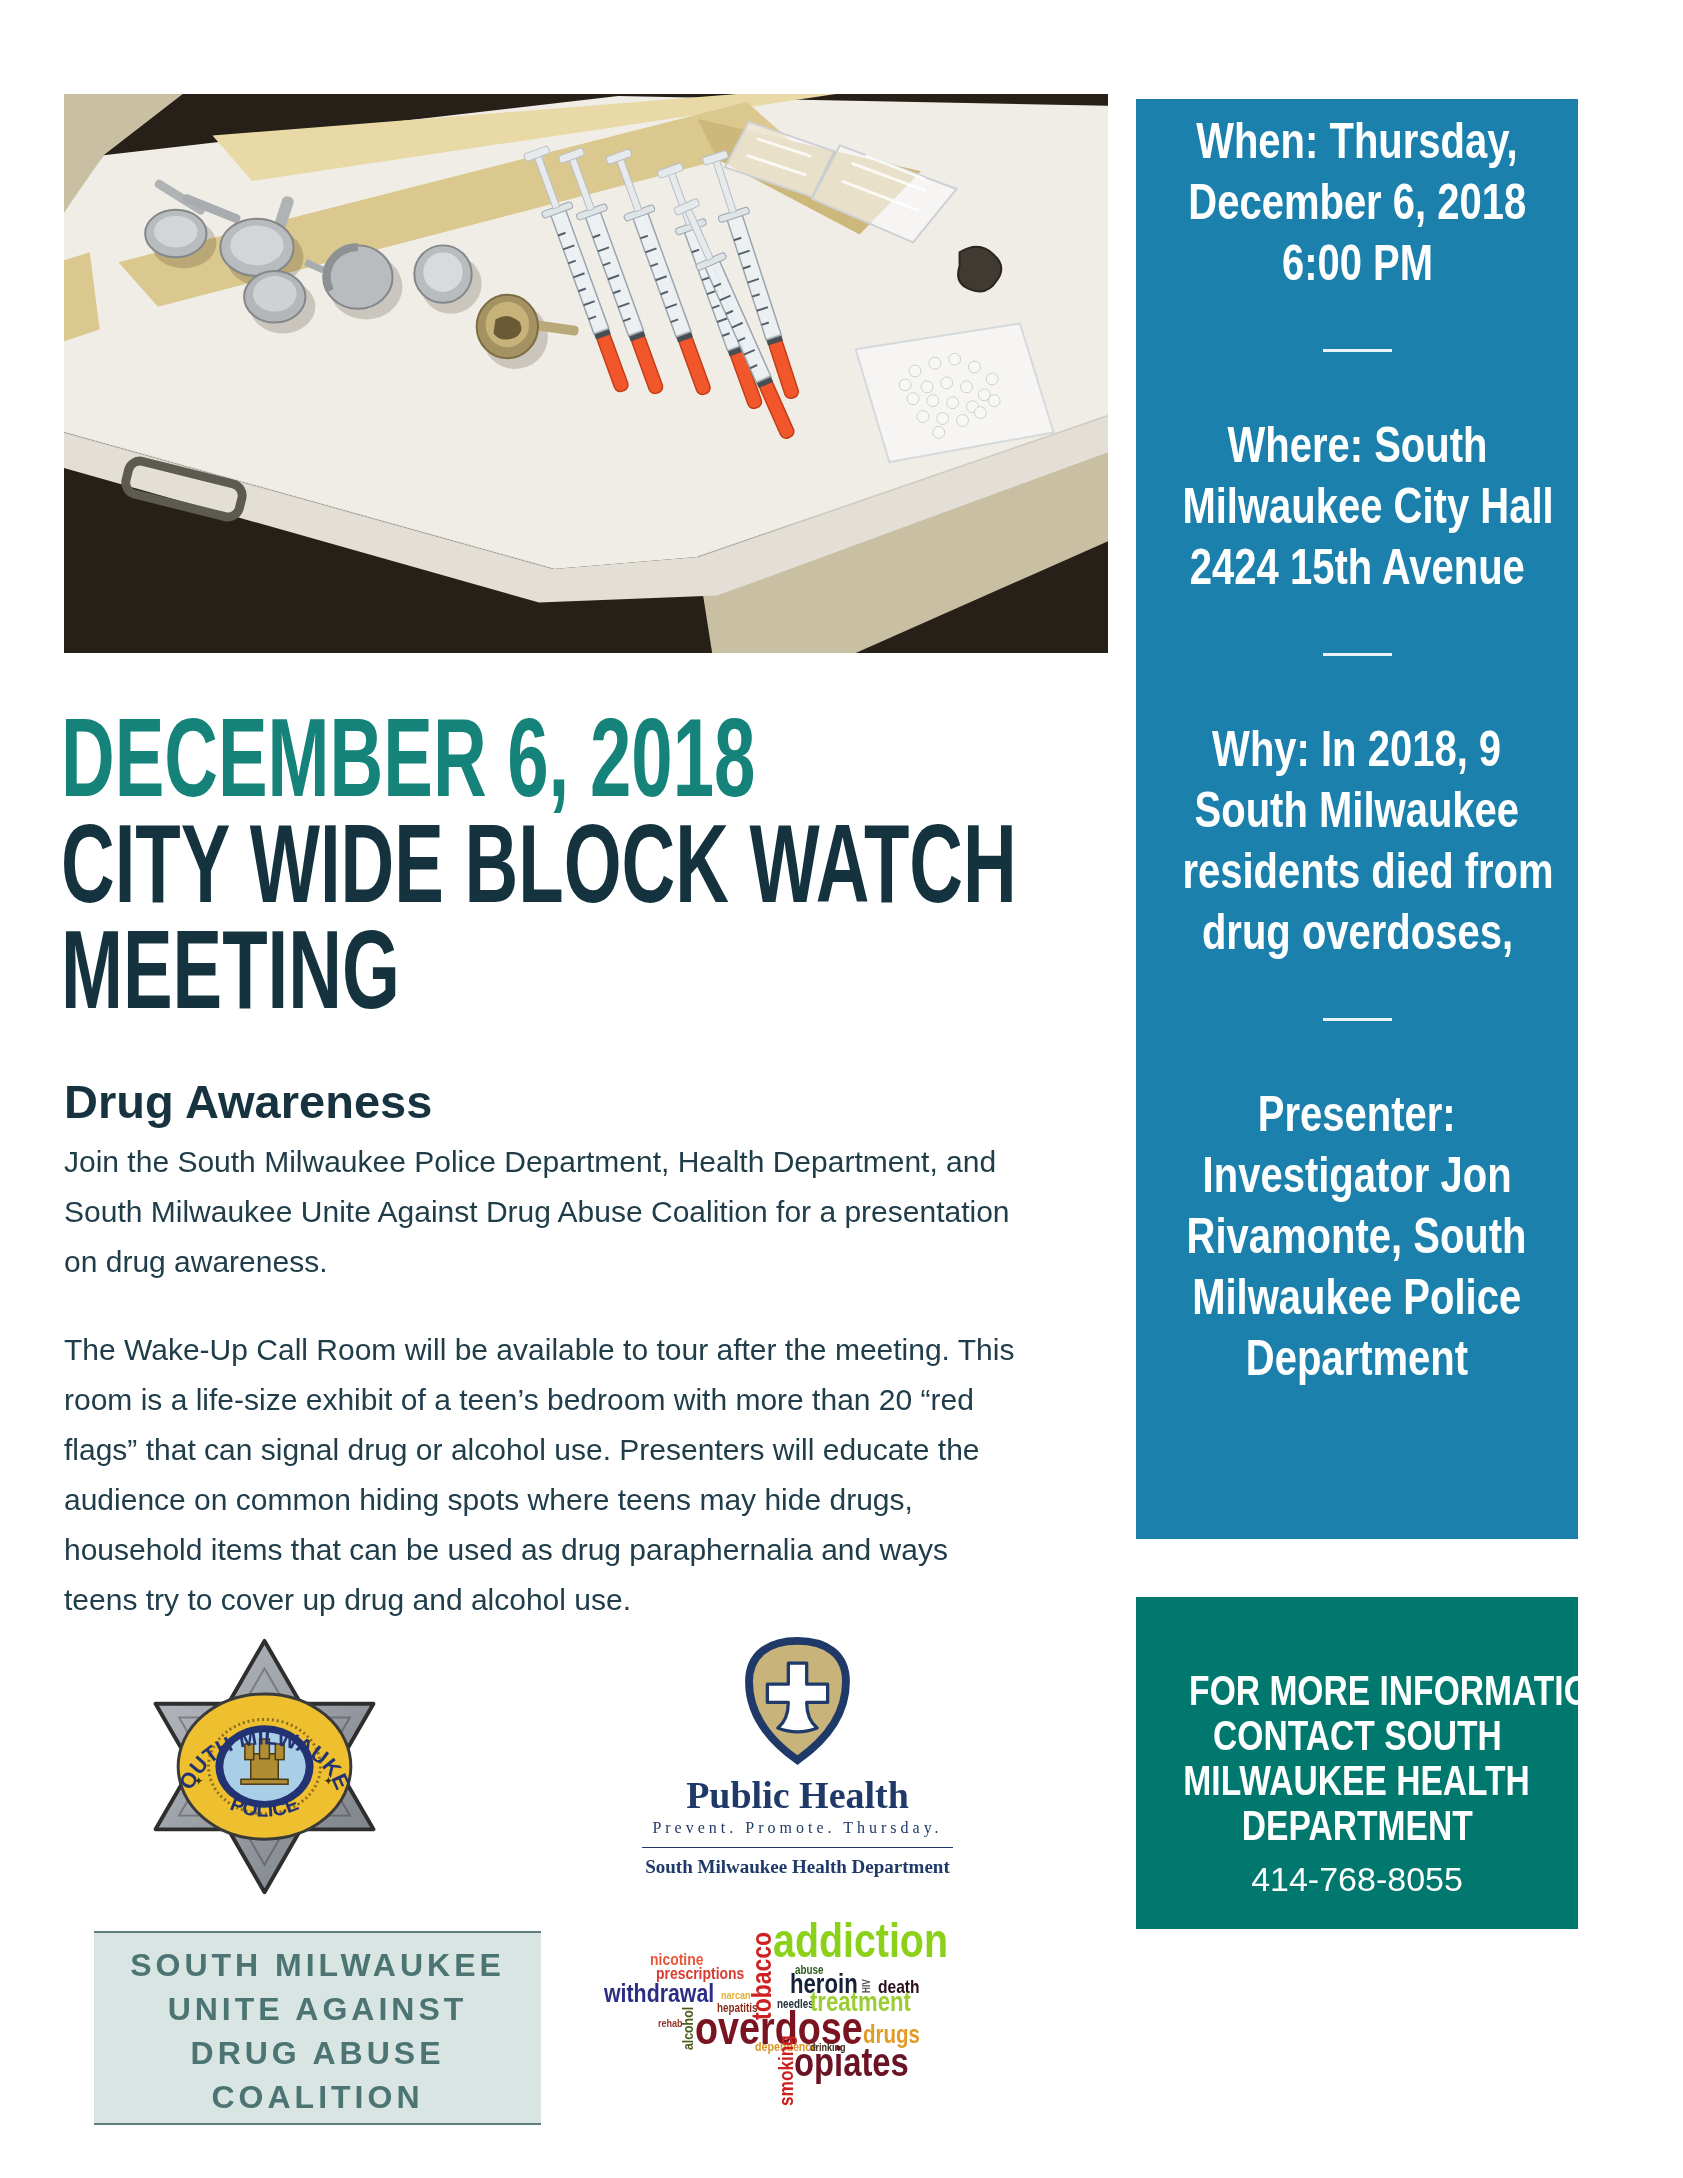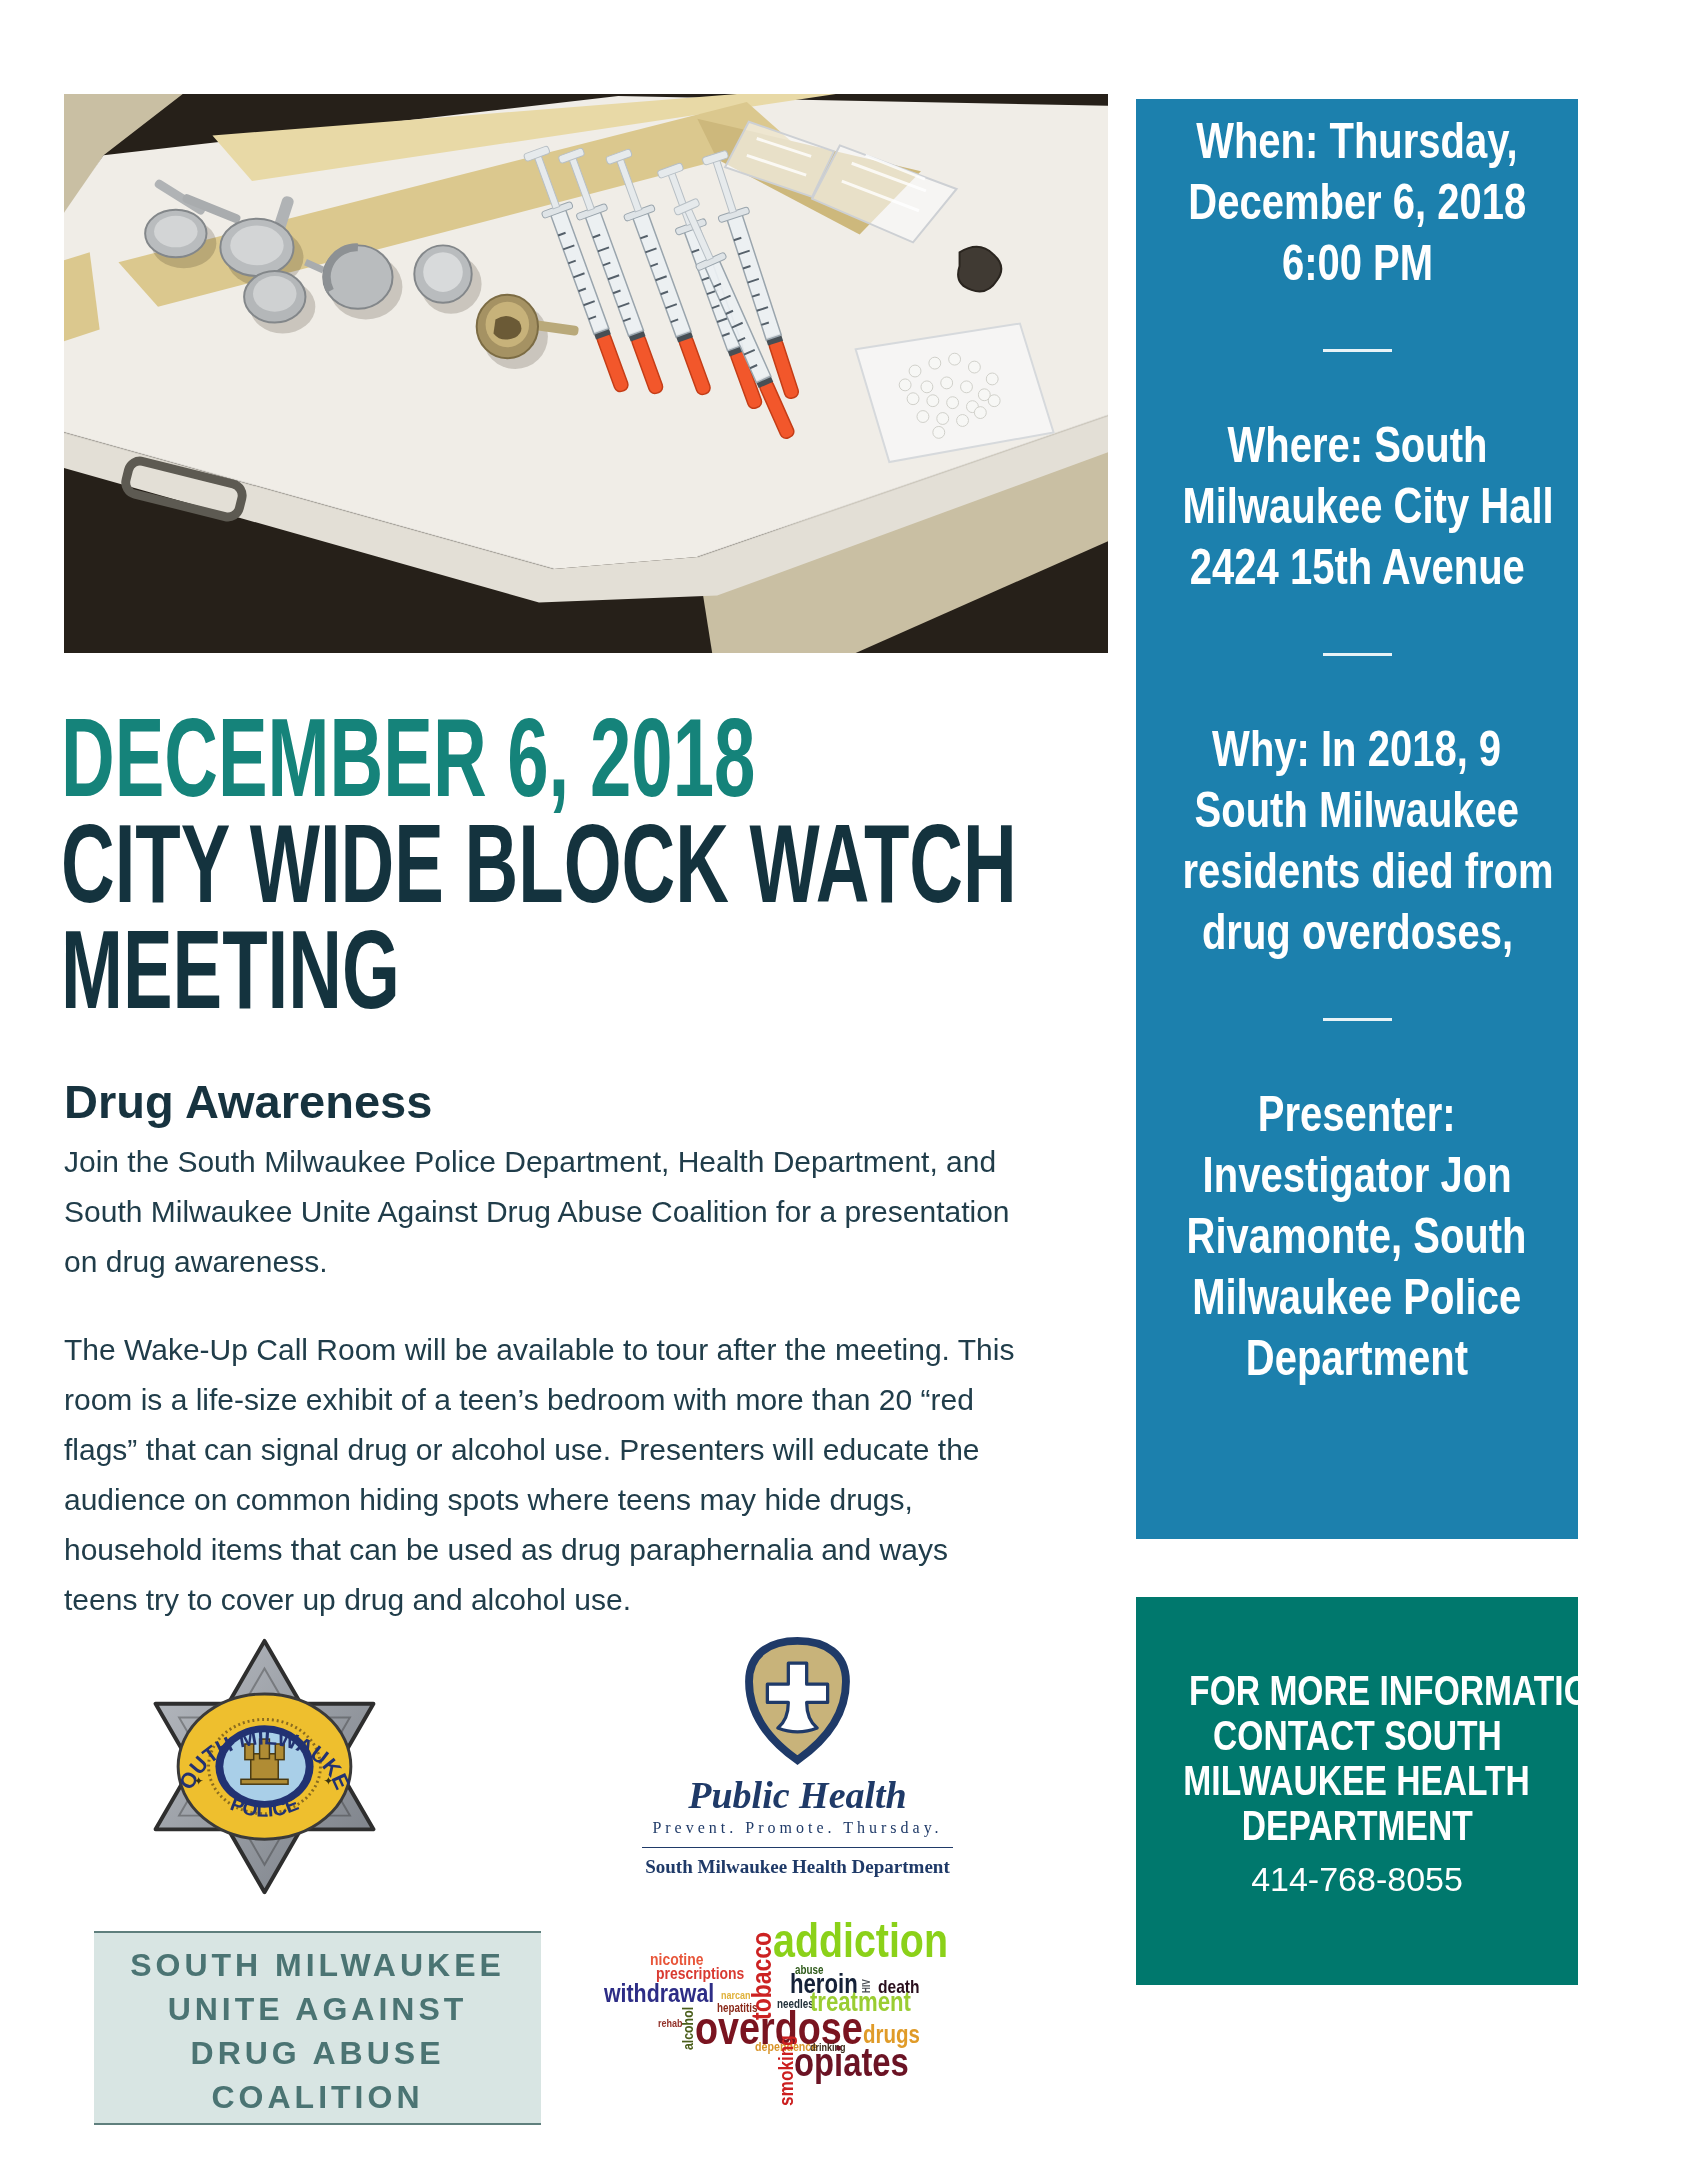--- a/index.html
+++ b/index.html
@@ -20,32 +20,32 @@
   .p1{top:1137px;}
   .p2{top:1325px;}
 
   
   .sidebar{left:1136px;top:99px;width:442px;height:1440px;position:absolute;background:#1c80ad;padding-top:12px;box-sizing:border-box;}
   .side-line{font-weight:bold;font-size:50px;line-height:61px;color:#ffffff;text-align:center;}
   .side-line .condc{display:inline-block;transform:scaleX(0.8);transform-origin:50% 50%;white-space:nowrap;}
   .side-div{width:69px;height:3px;background:rgba(255,255,255,0.9);margin:55px auto 63px auto;}
 
   
-  .infobox{left:1136px;top:1597px;width:442px;height:388px;position:absolute;background:#00786d;padding-top:71px;box-sizing:border-box;}
+  .infobox{left:1136px;top:1597px;width:442px;height:332px;position:absolute;background:#00786d;padding-top:71px;box-sizing:border-box;}
   .info-line{font-weight:bold;font-size:42px;line-height:45px;color:#ffffff;text-align:center;}
   .info-line .condc{display:inline-block;transform:scaleX(0.8);transform-origin:50% 50%;white-space:nowrap;}
   .phone{margin-top:12px;font-size:34px;color:#ffffff;text-align:center;}
 
   
   .badge{left:107px;top:1636px;width:315px;height:265px;position:absolute;}
 
   
   .ph{left:634px;top:1634px;width:327px;position:absolute;text-align:center;color:#1f3a68;}
   .ph svg{display:block;margin:0 auto;}
-  .ph-title{font-family:"Liberation Serif", serif;font-weight:bold;font-size:38px;margin-top:4px;letter-spacing:0px;font-style:italic;}
+  .ph-title{font-family:"Liberation Serif", serif;font-weight:bold;font-size:38px;margin-top:4px;letter-spacing:0px;}
   .ph-tag{font-family:"Liberation Serif", serif;font-size:16px;letter-spacing:4px;margin-top:2px;}
   .ph-rule{border-top:1px solid #1f3a68;margin:10px 8px 8px 8px;}
   .ph-sub{font-family:"Liberation Serif", serif;font-weight:bold;font-size:19px;}
 
   
   .coalition{left:94px;top:1931px;width:447px;height:194px;position:absolute;background:#d8e5e3;
              border-top:2px solid #5f7f7d;border-bottom:2px solid #5f7f7d;box-sizing:border-box;padding-top:10px;}
   .co-line{font-weight:bold;font-size:32px;line-height:44px;letter-spacing:4px;color:#4b7473;text-align:center;}
 
   

